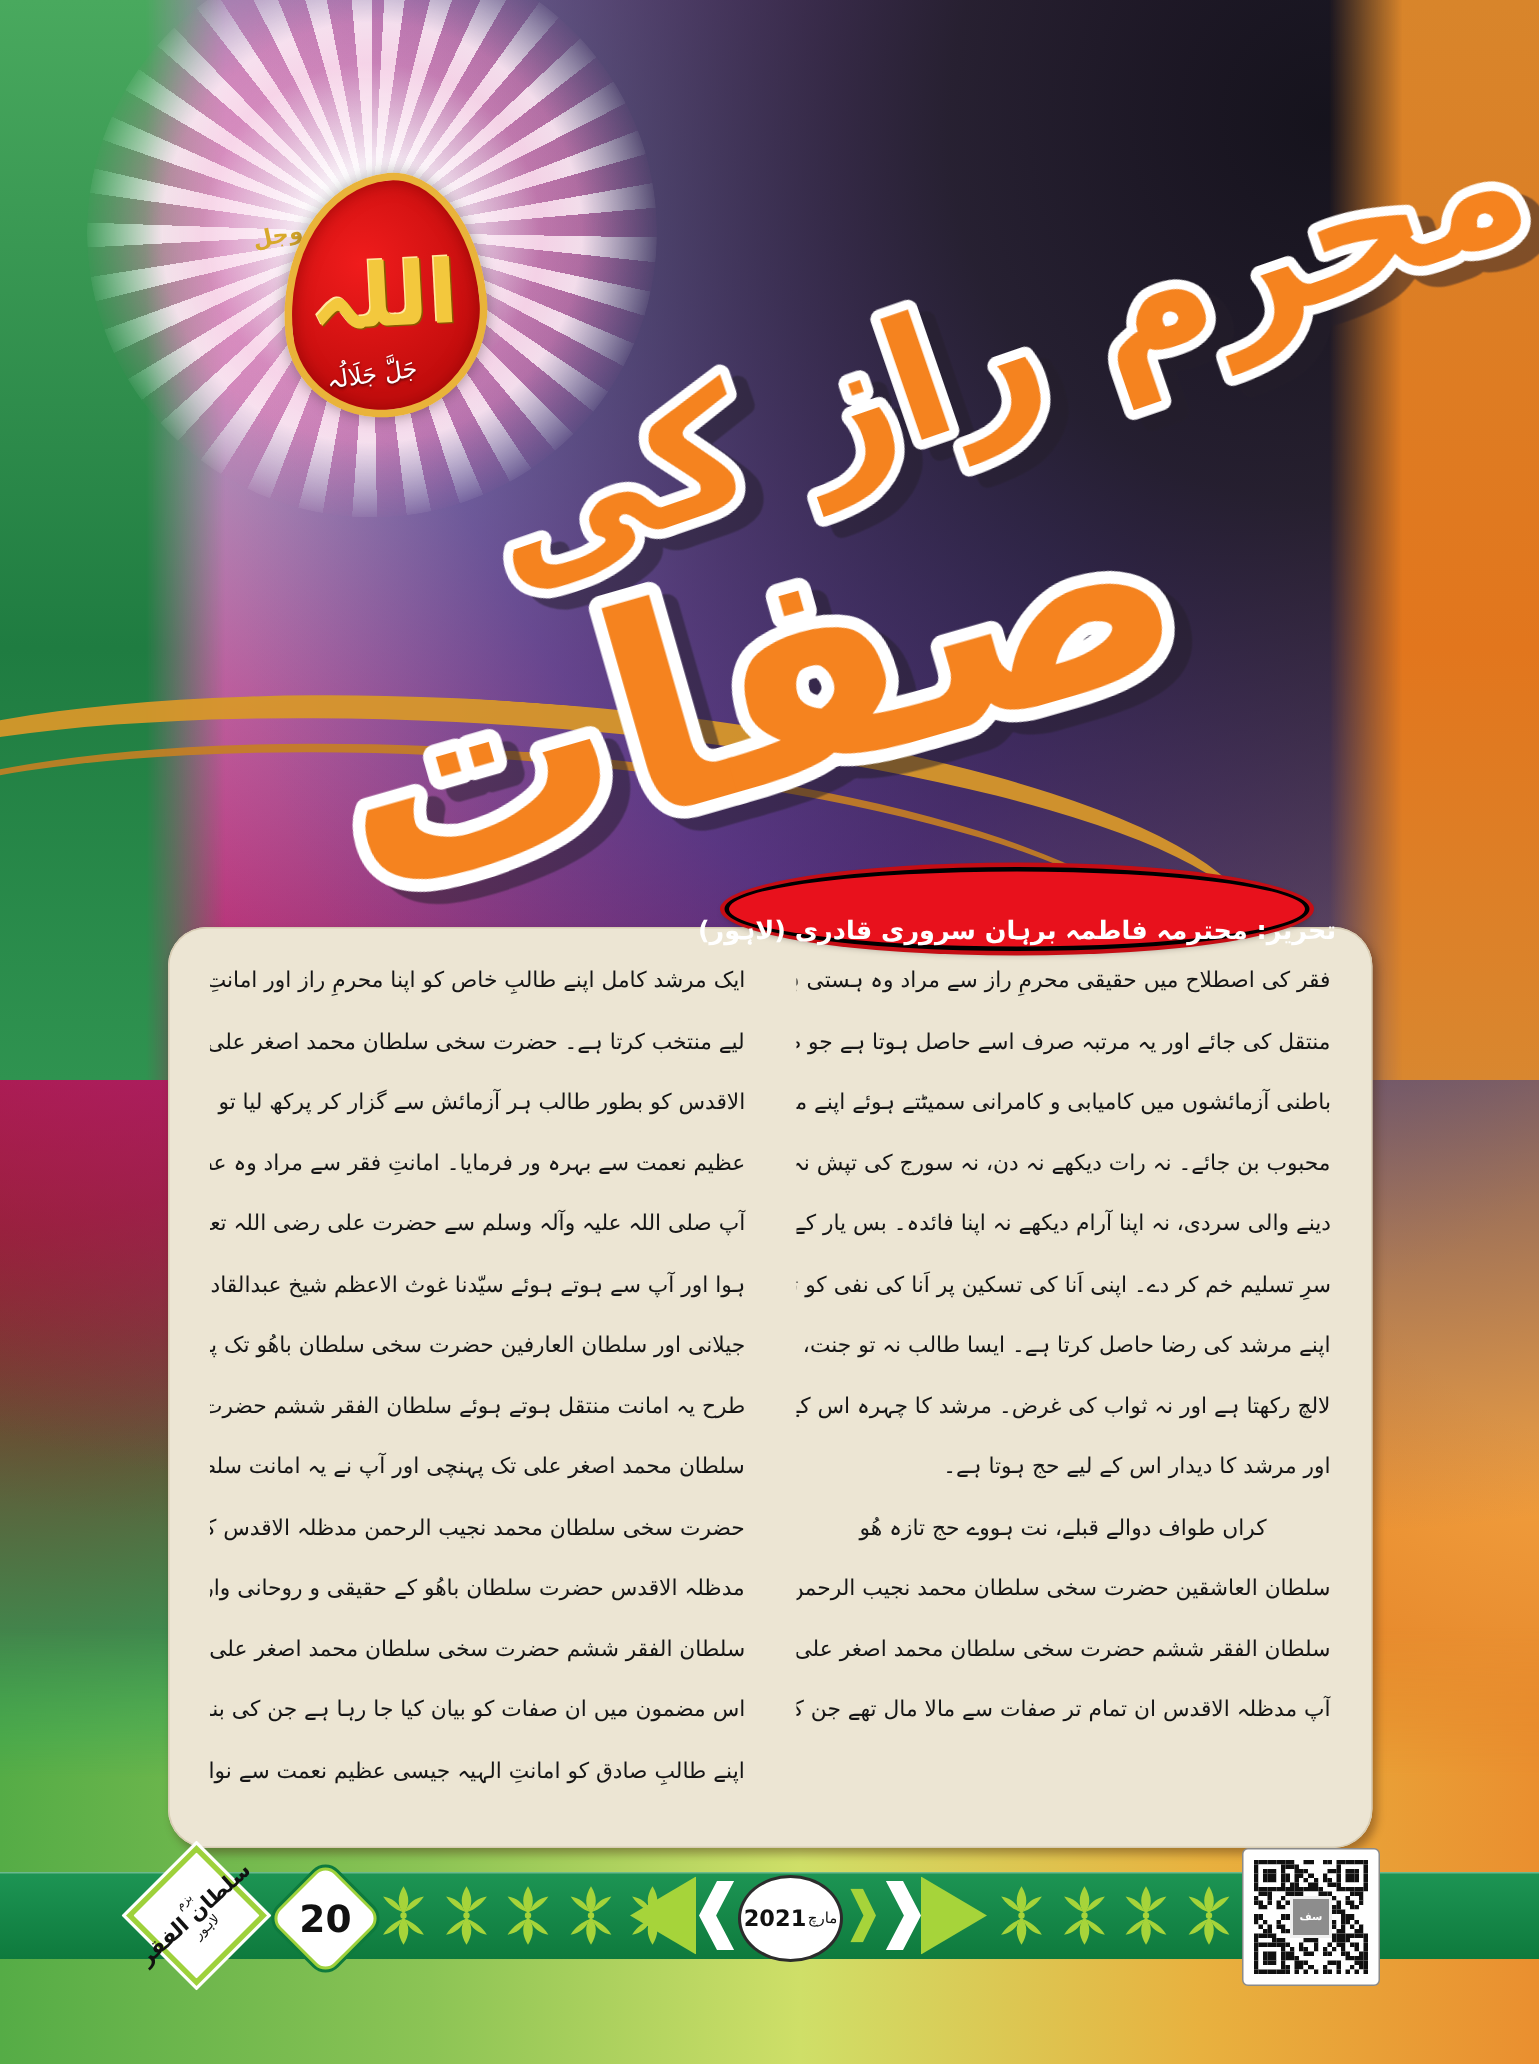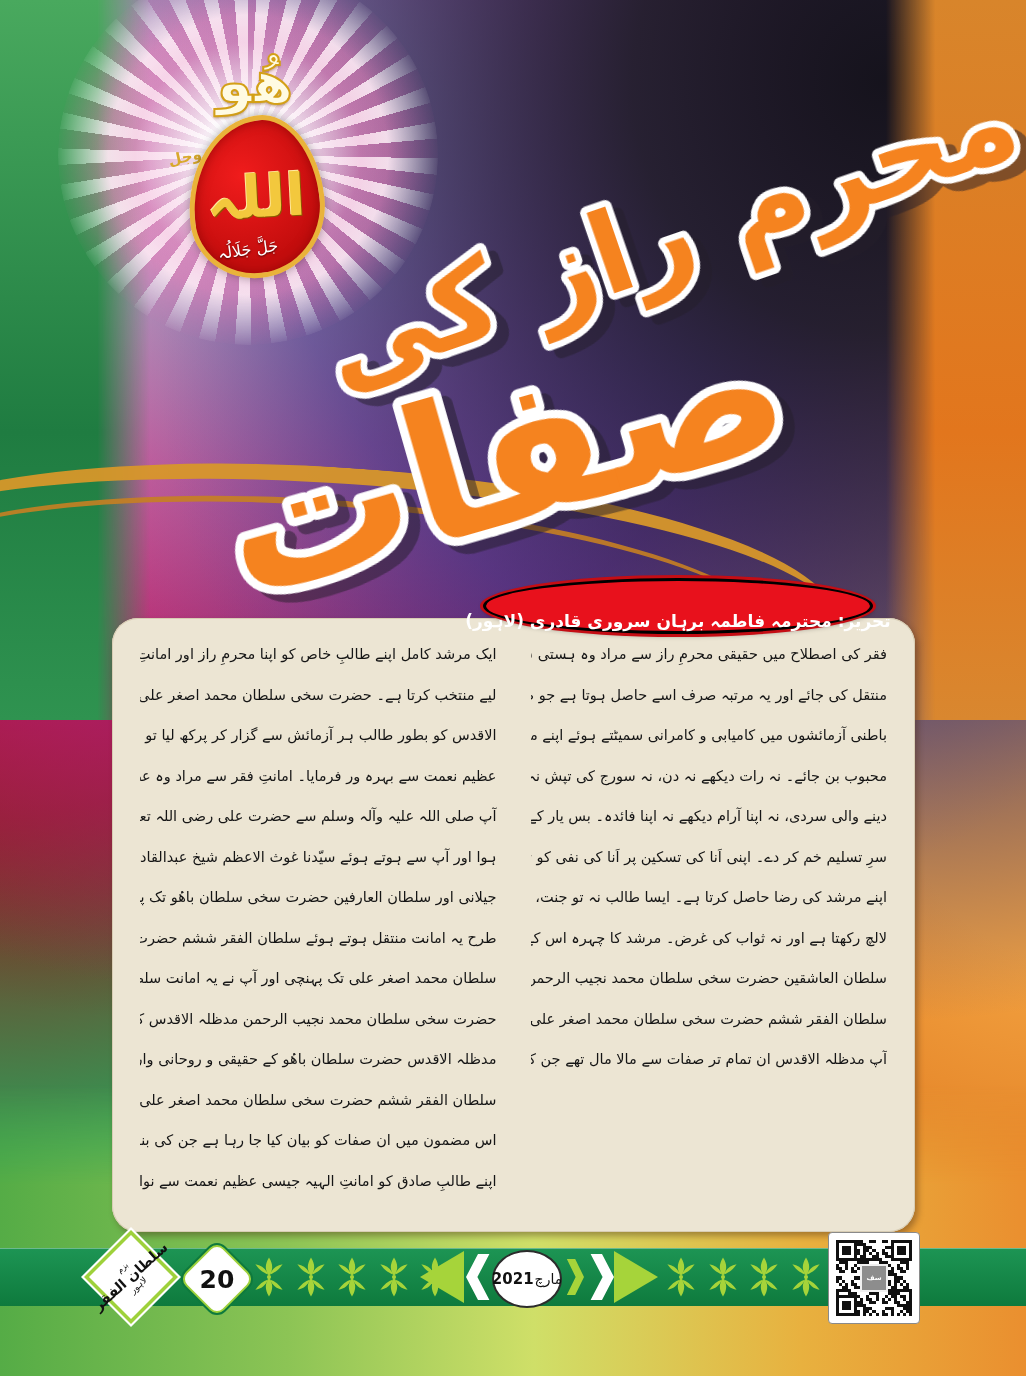--- a/index.html
+++ b/index.html
@@ -98,21 +98,21 @@
   .flower{width:34px;height:46px;display:block;}
   .chev{z-index:6;}
   .ch-big-left{left:420px;top:1251px;width:44px;height:52px;background:#a6d43a;
     clip-path:polygon(100% 0,100% 100%,0 50%);}
   .ch-mid-left{left:466px;top:1254px;width:30px;height:46px;background:#fff;
     clip-path:polygon(40% 0,78% 0,38% 50%,78% 100%,40% 100%,0 50%);}
   .ch-small-left{left:494px;top:1259px;width:22px;height:36px;background:#a6d43a;
     clip-path:polygon(40% 0,78% 0,38% 50%,78% 100%,40% 100%,0 50%);}
   .date-oval{left:492px;top:1250px;width:66px;height:54px;background:#fff;border:2px solid #2c2c2c;
     border-radius:50%;display:flex;align-items:center;justify-content:center;direction:rtl;gap:1px;z-index:7;}
-  .date-oval .month{font-size:14px;color:#111;}
+  .date-oval .month{font-size:10px;color:#111;}
   .date-oval .year{font-size:15px;font-weight:bold;color:#111;}
   .ch-small-right{left:562px;top:1259px;width:22px;height:36px;background:#a6d43a;
     clip-path:polygon(60% 0,22% 0,62% 50%,22% 100%,60% 100%,100% 50%);}
   .ch-mid-right{left:584px;top:1254px;width:30px;height:46px;background:#fff;
     clip-path:polygon(60% 0,22% 0,62% 50%,22% 100%,60% 100%,100% 50%);}
   .ch-big-right{left:614px;top:1251px;width:44px;height:52px;background:#a6d43a;
     clip-path:polygon(0 0,0 100%,100% 50%);}
   .qr-frame{left:828px;top:1232px;width:92px;height:92px;background:#fff;border:1px solid #8a8a8a;
     border-radius:4px;box-sizing:border-box;padding:7px;z-index:8;}
   .qr-grid{display:grid;grid-template-columns:repeat(25,1fr);grid-template-rows:repeat(25,1fr);
@@ -129,21 +129,20 @@
 <div class="page">
 
   <div class="abs bg-base"></div>
   <div class="abs bg-green-left"></div>
   <div class="abs bg-orange-right"></div>
   <div class="abs bg-bottom"></div>
   <div class="abs arc1"></div>
   <div class="abs arc2"></div>
 
   <div class="abs rays"></div>
-  <div class="abs hoo">ھُو</div>
   <div class="abs azzawajal">عزوجل</div>
   <div class="abs allah-blob">
     <span class="allah-text">اللہ</span>
   </div>
   <div class="abs jalla">جَلَّ جَلَالُہ</div>
 
   <svg class="abs title-svg" width="1026" height="640" viewBox="0 0 1026 640">
     <g transform="rotate(-19 670 235)" class="title-shadow">
       <text class="title-text t1" x="670" y="272" text-anchor="middle">محرم راز کی</text>
     </g>
@@ -160,22 +159,24 @@
     <div class="col">
       <div class="para">
           <div class="urdu-line">فقر کی اصطلاح میں حقیقی محرمِ راز سے مراد وہ ہستی ہے جسے امانتِ فقر</div>
           <div class="urdu-line">منتقل کی جائے اور یہ مرتبہ صرف اسے حاصل ہوتا ہے جو ظاہری و</div>
           <div class="urdu-line">باطنی آزمائشوں میں کامیابی و کامرانی سمیٹتے ہوئے اپنے مرشد کا</div>
           <div class="urdu-line">محبوب بن جائے۔ نہ رات دیکھے نہ دن، نہ سورج کی تپش نہ جما</div>
           <div class="urdu-line">دینے والی سردی، نہ اپنا آرام دیکھے نہ اپنا فائدہ۔ بس یار کے سامنے</div>
           <div class="urdu-line">سرِ تسلیم خم کر دے۔ اپنی اَنا کی تسکین پر اَنا کی نفی کو ترجیح دینے والا ہی</div>
           <div class="urdu-line">اپنے مرشد کی رضا حاصل کرتا ہے۔ ایسا طالب نہ تو جنت، حور و قصور کا</div>
           <div class="urdu-line">لالچ رکھتا ہے اور نہ ثواب کی غرض۔ مرشد کا چہرہ اس کے لیے کعبہ،</div>
+          <div class="urdu-line">اور مرشد کا دیدار اس کے لیے حج ہوتا ہے۔</div>
         </div>
       <div class="verse">
+          <div class="urdu-line">کراں طواف دوالے قبلے، نت ہووے حج تازہ ھُو</div>
         </div>
       <div class="para">
           <div class="urdu-line">سلطان العاشقین حضرت سخی سلطان محمد نجیب الرحمن مدظلہ الاقدس</div>
           <div class="urdu-line">سلطان الفقر ششم حضرت سخی سلطان محمد اصغر علی کے محرمِ راز ہیں۔</div>
           <div class="urdu-line">آپ مدظلہ الاقدس ان تمام تر صفات سے مالا مال تھے جن کی بنا پر</div>
         </div>
     </div>
     <div class="col">
       <div class="para">
           <div class="urdu-line">ایک مرشد کامل اپنے طالبِ خاص کو اپنا محرمِ راز اور امانتِ الہیہ کے</div>

